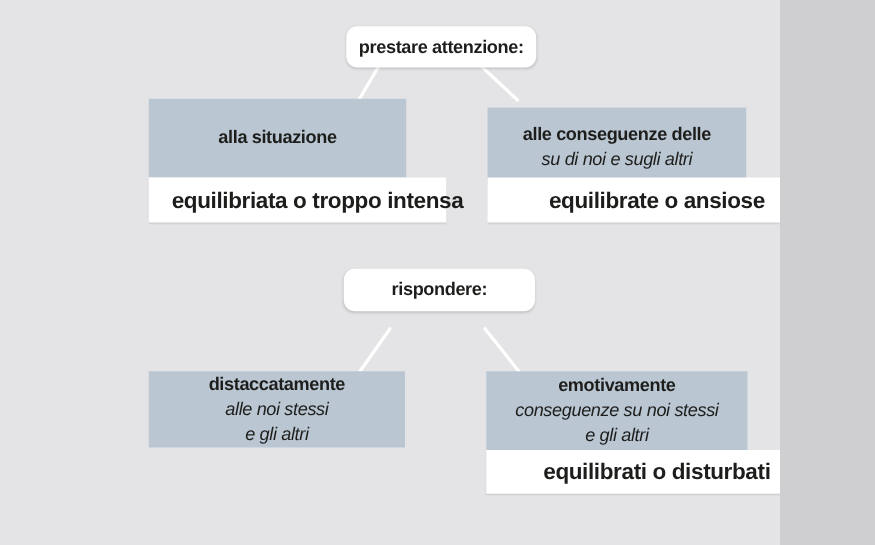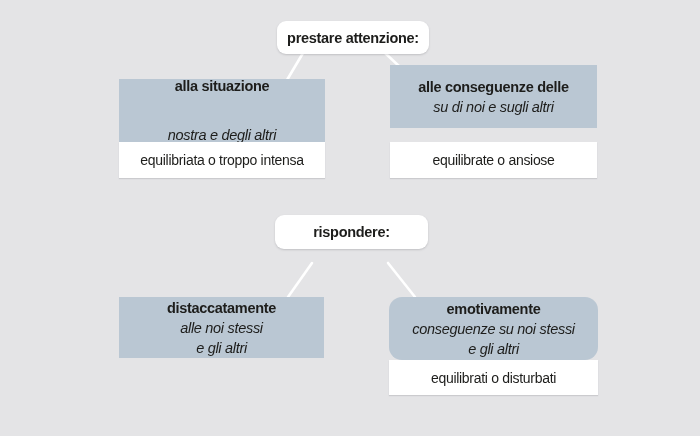--- a/index.html
+++ b/index.html
@@ -6,21 +6,21 @@
     --bg:#e4e4e6;
     --node:#bac7d3;
     --label:#ffffff;
     --text:#1d1d1b;
     --connector:#ffffff;
   }
   html,body{margin:0;padding:0;}
   body{background:#cfcfd2;}
   .stage{
     position:relative;
-    width:700px;height:436px;
+    width:624px;height:436px;
     background:var(--bg);
     font-family:"Liberation Sans",sans-serif;
     color:var(--text);
     overflow:hidden;
   }
   .connectors{position:absolute;left:0;top:0;width:700px;height:436px;}
   .bubble{
     position:absolute;
     background:var(--label);
     border-radius:9px;
@@ -37,52 +37,52 @@
     text-align:center;
     letter-spacing:-0.3px;
   }
   .node .ln{display:block;line-height:20px;font-size:14.5px;white-space:nowrap;}
   .node .b{font-weight:bold;}
   .node .i{font-style:italic;}
   .outcome{
     position:absolute;
     background:var(--label);
     display:flex;align-items:center;justify-content:center;
-    font-weight:normal;font-size:14px;letter-spacing:-0.3px;
+    font-weight:bold;font-size:18px;letter-spacing:-0.3px;
     white-space:nowrap;
     box-shadow:0 1px 1px rgba(90,90,100,0.18);
+    padding-left:32px;
   }
   
   #bubble-attenzione{left:277px;top:21px;width:152px;height:33px;}
   #bubble-rispondere{left:275px;top:215px;width:153px;height:34px;}
   #node-situazione{left:119px;top:79px;width:206px;height:63px;gap:28px;}
   #outcome-situazione{left:119px;top:142px;width:206px;height:36px;}
-  #node-conseguenze{left:390px;top:65px;width:207px;height:63px;}
+  #node-conseguenze{left:390px;top:86px;width:207px;height:63px;}
   #outcome-conseguenze{left:390px;top:142px;width:207px;height:36px;}
   #node-distaccatamente{left:119px;top:297px;width:205px;height:61px;}
-  #node-emotivamente{left:389px;top:297px;width:209px;height:63px;border-radius:13px;}
+  #node-emotivamente{left:389px;top:297px;width:209px;height:63px;}
   #outcome-emotivamente{left:389px;top:360px;width:209px;height:35px;}
 </style>
 </head>
 <body>
 
 <div class="stage">
 
   <svg class="connectors" viewBox="0 0 700 436" xmlns="http://www.w3.org/2000/svg">
     <line x1="303" y1="53" x2="287" y2="80" stroke="#ffffff" stroke-width="2.6" stroke-linecap="round"></line>
     <line x1="385" y1="53" x2="414" y2="80" stroke="#ffffff" stroke-width="2.6" stroke-linecap="round"></line>
     <line x1="312" y1="263" x2="288" y2="297" stroke="#ffffff" stroke-width="2.6" stroke-linecap="round"></line>
     <line x1="388" y1="263" x2="415" y2="297" stroke="#ffffff" stroke-width="2.6" stroke-linecap="round"></line>
   </svg>
 
   <div class="bubble" id="bubble-attenzione">prestare attenzione:</div>
 
   <div class="node" id="node-situazione">
     <span class="ln b" style="line-height:21px;">alla situazione</span>
-    <span class="ln i" style="line-height:21px;">nostra e degli altri</span>
   </div>
   <div class="outcome" id="outcome-situazione">equilibriata o troppo intensa</div>
 
   <div class="node" id="node-conseguenze">
     <span class="ln b">alle conseguenze delle</span>
     <span class="ln i">su di noi e sugli altri</span>
   </div>
   <div class="outcome" id="outcome-conseguenze">equilibrate o ansiose</div>
 
   <div class="bubble" id="bubble-rispondere">rispondere:</div>

